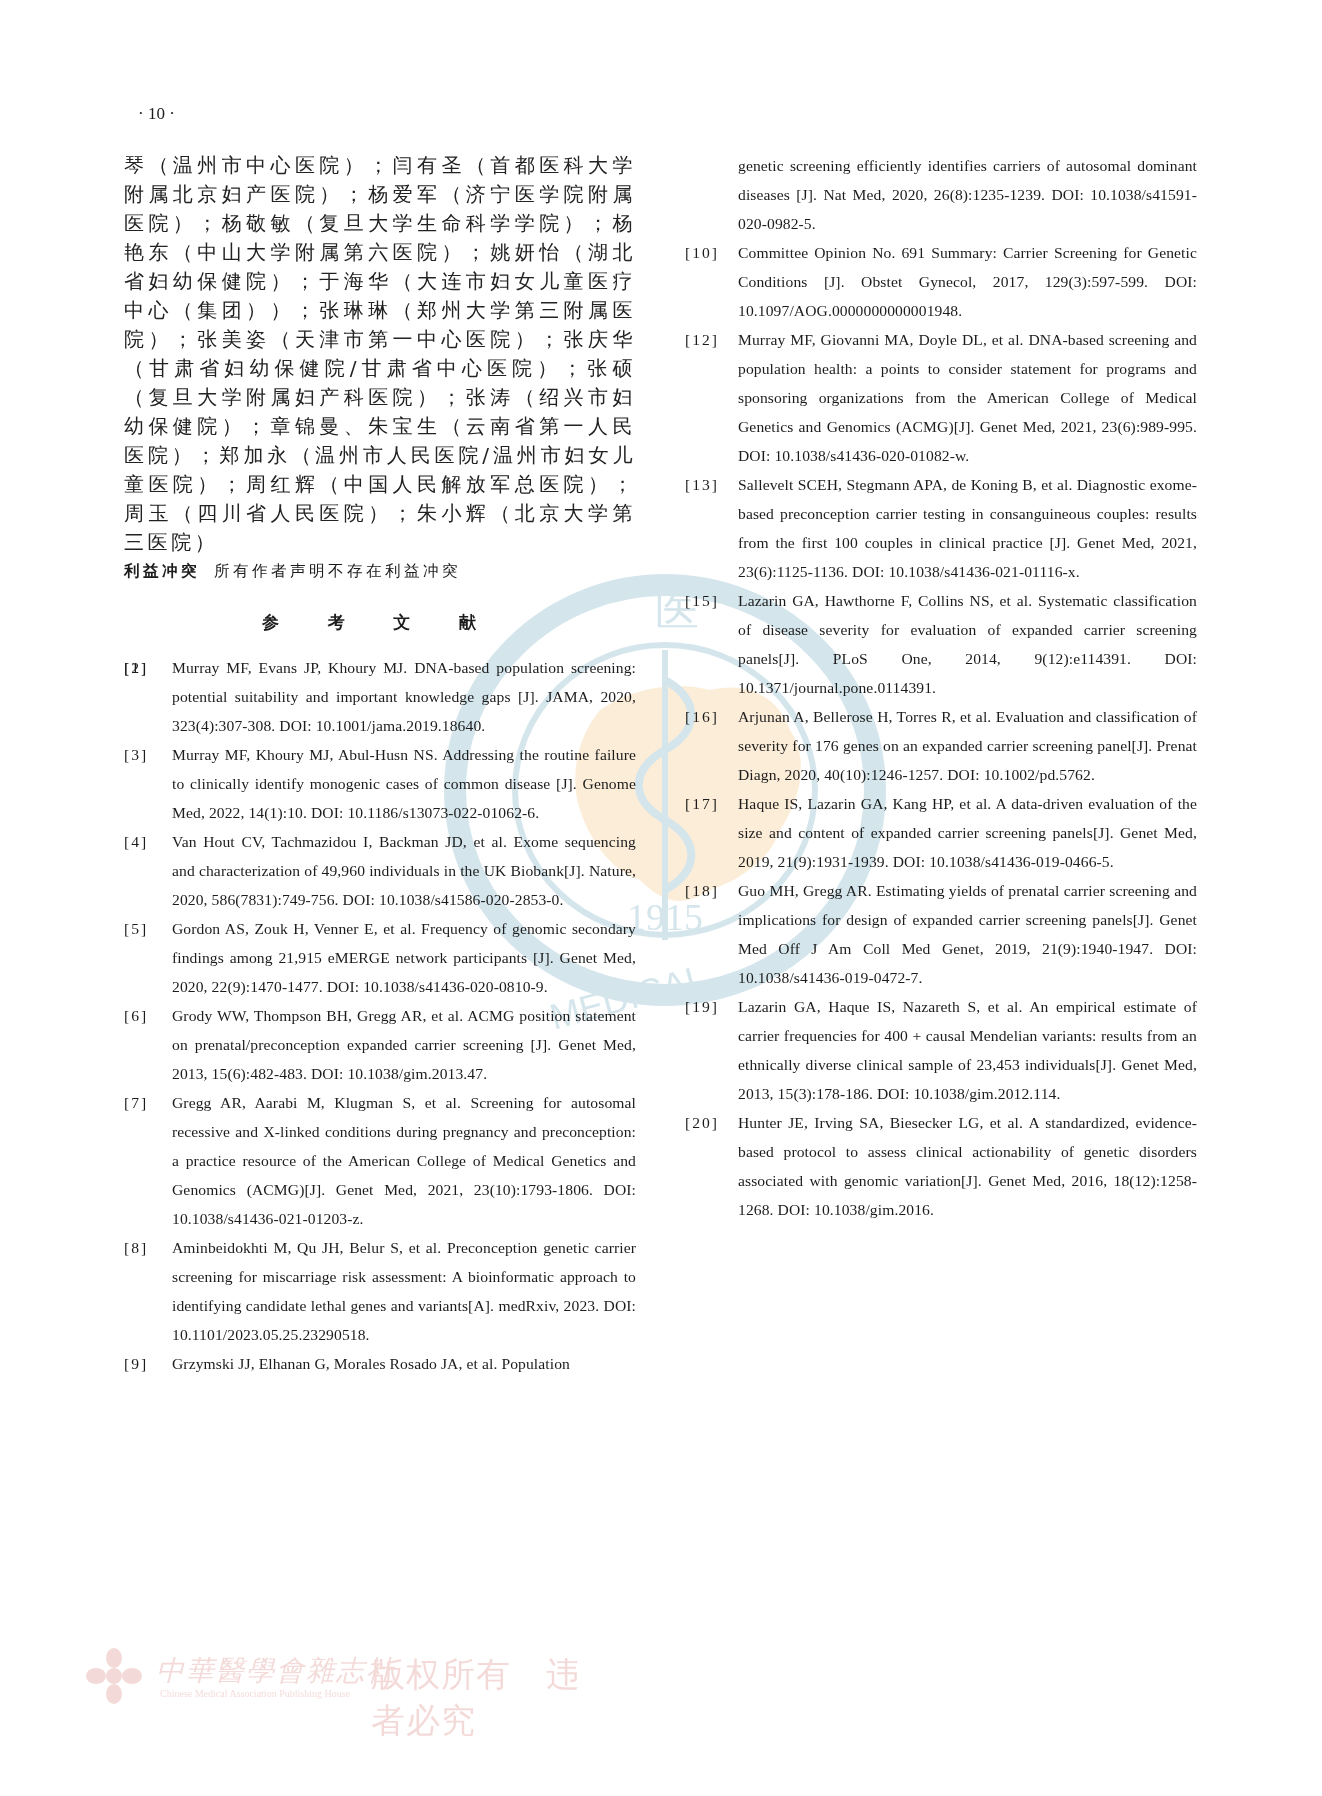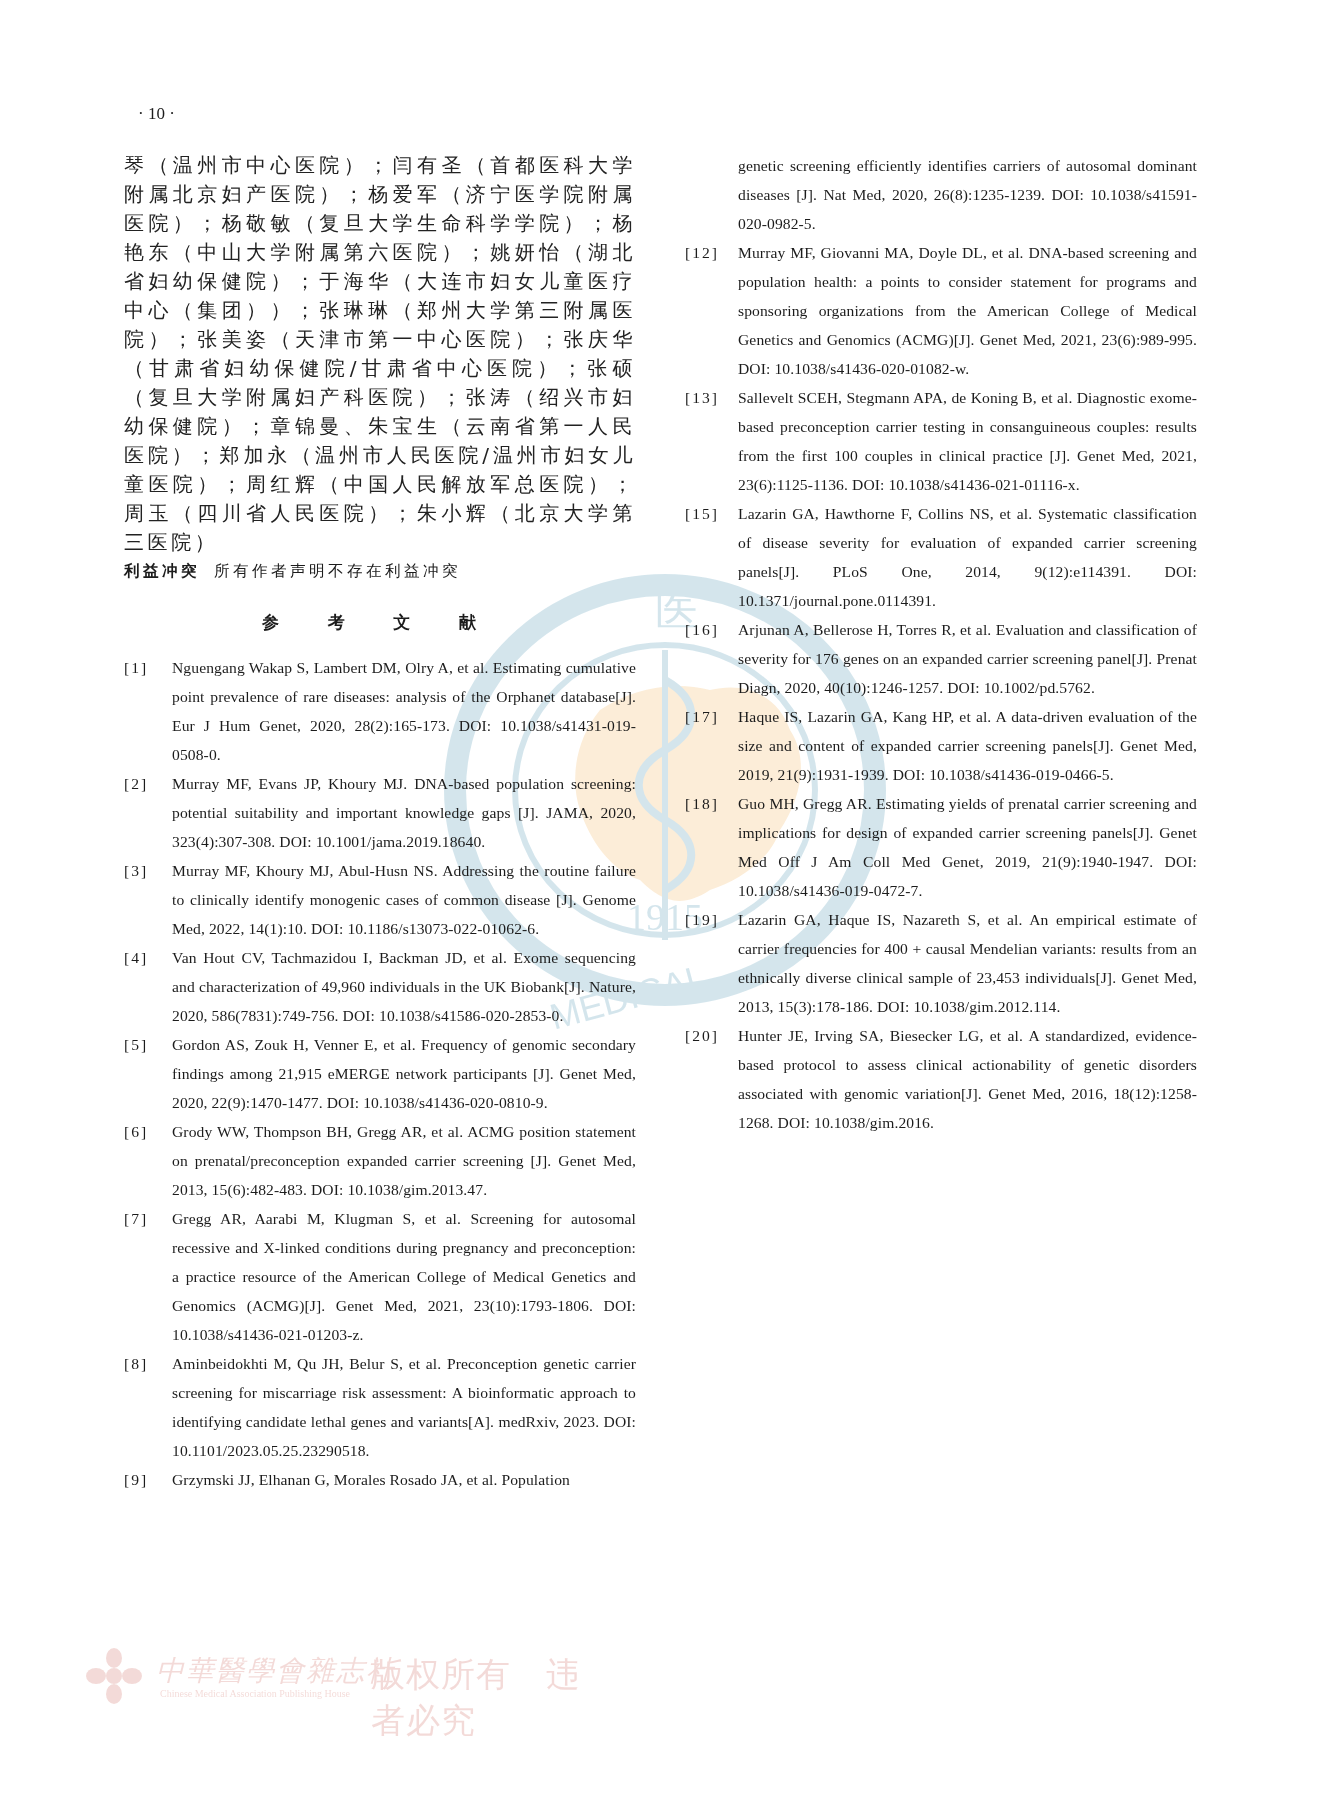--- a/index.html
+++ b/index.html
@@ -74,33 +74,34 @@
     <span class="page-num">· 10 ·</span>
   </div>
 
   <div class="col left">
     <div class="cn-para">琴（温州市中心医院）；闫有圣（首都医科大学附属北京妇产医院）；杨爱军（济宁医学院附属医院）；杨敬敏（复旦大学生命科学学院）；杨艳东（中山大学附属第六医院）；姚妍怡（湖北省妇幼保健院）；于海华（大连市妇女儿童医疗中心（集团））；张琳琳（郑州大学第三附属医院）；张美姿（天津市第一中心医院）；张庆华（甘肃省妇幼保健院/甘肃省中心医院）；张硕（复旦大学附属妇产科医院）；张涛（绍兴市妇幼保健院）；章锦曼、朱宝生（云南省第一人民医院）；郑加永（温州市人民医院/温州市妇女儿童医院）；周红辉（中国人民解放军总医院）；周玉（四川省人民医院）；朱小辉（北京大学第三医院）</div>
     <div class="coi">
       <b>利益冲突</b><span>所有作者声明不存在利益冲突</span>
     </div>
     <div class="refs-title">参 考 文 献</div>
 
-    <div class="ref"><span class="num">[1]</span><span>Nguengang Wakap S, Lambert DM, Olry A, et al. Estimating cumulative point prevalence of rare diseases: analysis of the Orphanet database[J]. Eur J Hum Genet, 2020, 28(2):165-173. DOI: 10.1038/s41431-019-0508-0.</span></div>
+    <div class="ref"><span class="num">[1]</span></div>
     <div class="ref"><span class="num">[2]</span><span>Murray MF, Evans JP, Khoury MJ. DNA-based population screening: potential suitability and important knowledge gaps [J]. JAMA, 2020, 323(4):307-308. DOI: 10.1001/jama.2019.18640.</span></div>
     <div class="ref"><span class="num">[3]</span><span>Murray MF, Khoury MJ, Abul-Husn NS. Addressing the routine failure to clinically identify monogenic cases of common disease [J]. Genome Med, 2022, 14(1):10. DOI: 10.1186/s13073-022-01062-6.</span></div>
     <div class="ref"><span class="num">[4]</span><span>Van Hout CV, Tachmazidou I, Backman JD, et al. Exome sequencing and characterization of 49,960 individuals in the UK Biobank[J]. Nature, 2020, 586(7831):749-756. DOI: 10.1038/s41586-020-2853-0.</span></div>
     <div class="ref"><span class="num">[5]</span><span>Gordon AS, Zouk H, Venner E, et al. Frequency of genomic secondary findings among 21,915 eMERGE network participants [J]. Genet Med, 2020, 22(9):1470-1477. DOI: 10.1038/s41436-020-0810-9.</span></div>
     <div class="ref"><span class="num">[6]</span><span>Grody WW, Thompson BH, Gregg AR, et al. ACMG position statement on prenatal/preconception expanded carrier screening [J]. Genet Med, 2013, 15(6):482-483. DOI: 10.1038/gim.2013.47.</span></div>
     <div class="ref"><span class="num">[7]</span><span>Gregg AR, Aarabi M, Klugman S, et al. Screening for autosomal recessive and X-linked conditions during pregnancy and preconception: a practice resource of the American College of Medical Genetics and Genomics (ACMG)[J]. Genet Med, 2021, 23(10):1793-1806. DOI: 10.1038/s41436-021-01203-z.</span></div>
     <div class="ref"><span class="num">[8]</span><span>Aminbeidokhti M, Qu JH, Belur S, et al. Preconception genetic carrier screening for miscarriage risk assessment: A bioinformatic approach to identifying candidate lethal genes and variants[A]. medRxiv, 2023. DOI: 10.1101/2023.05.25.23290518.</span></div>
     <div class="ref"><span class="num">[9]</span><span>Grzymski JJ, Elhanan G, Morales Rosado JA, et al. Population</span></div>
   </div>
 
   <div class="col right">
     <div class="ref cont"><span>genetic screening efficiently identifies carriers of autosomal dominant diseases [J]. Nat Med, 2020, 26(8):1235-1239. DOI: 10.1038/s41591-020-0982-5.</span></div>
+    <div class="ref"><span class="num">[10]</span><span>Committee Opinion No. 691 Summary: Carrier Screening for Genetic Conditions [J]. Obstet Gynecol, 2017, 129(3):597-599. DOI: 10.1097/AOG.0000000000001948.</span></div>
     <div class="ref"><span class="num">[12]</span><span>Murray MF, Giovanni MA, Doyle DL, et al. DNA-based screening and population health: a points to consider statement for programs and sponsoring organizations from the American College of Medical Genetics and Genomics (ACMG)[J]. Genet Med, 2021, 23(6):989-995. DOI: 10.1038/s41436-020-01082-w.</span></div>
     <div class="ref"><span class="num">[13]</span><span>Sallevelt SCEH, Stegmann APA, de Koning B, et al. Diagnostic exome-based preconception carrier testing in consanguineous couples: results from the first 100 couples in clinical practice [J]. Genet Med, 2021, 23(6):1125-1136. DOI: 10.1038/s41436-021-01116-x.</span></div>
     <div class="ref"><span class="num">[15]</span><span>Lazarin GA, Hawthorne F, Collins NS, et al. Systematic classification of disease severity for evaluation of expanded carrier screening panels[J]. PLoS One, 2014, 9(12):e114391. DOI: 10.1371/journal.pone.0114391.</span></div>
     <div class="ref"><span class="num">[16]</span><span>Arjunan A, Bellerose H, Torres R, et al. Evaluation and classification of severity for 176 genes on an expanded carrier screening panel[J]. Prenat Diagn, 2020, 40(10):1246-1257. DOI: 10.1002/pd.5762.</span></div>
     <div class="ref"><span class="num">[17]</span><span>Haque IS, Lazarin GA, Kang HP, et al. A data-driven evaluation of the size and content of expanded carrier screening panels[J]. Genet Med, 2019, 21(9):1931-1939. DOI: 10.1038/s41436-019-0466-5.</span></div>
     <div class="ref"><span class="num">[18]</span><span>Guo MH, Gregg AR. Estimating yields of prenatal carrier screening and implications for design of expanded carrier screening panels[J]. Genet Med Off J Am Coll Med Genet, 2019, 21(9):1940-1947. DOI: 10.1038/s41436-019-0472-7.</span></div>
     <div class="ref"><span class="num">[19]</span><span>Lazarin GA, Haque IS, Nazareth S, et al. An empirical estimate of carrier frequencies for 400 + causal Mendelian variants: results from an ethnically diverse clinical sample of 23,453 individuals[J]. Genet Med, 2013, 15(3):178-186. DOI: 10.1038/gim.2012.114.</span></div>
     <div class="ref"><span class="num">[20]</span><span>Hunter JE, Irving SA, Biesecker LG, et al. A standardized, evidence-based protocol to assess clinical actionability of genetic disorders associated with genomic variation[J]. Genet Med, 2016, 18(12):1258-1268. DOI: 10.1038/gim.2016.</span></div>
   </div>
 </div>

